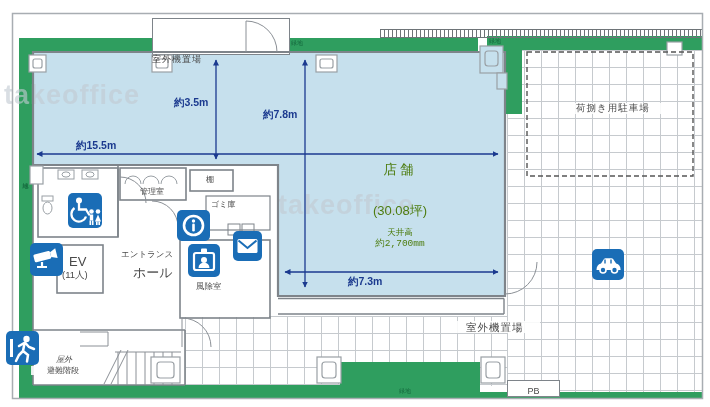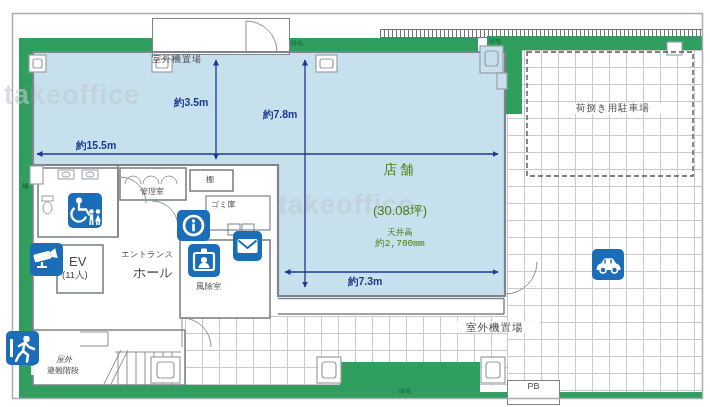--- a/index.html
+++ b/index.html
@@ -48,21 +48,21 @@
   <div class="abs blue" style="left:33px;top:52px;width:472px;height:113px;"></div>
   <div class="abs blue" style="left:278px;top:165px;width:227px;height:131px;"></div>
 
   <div class="abs wm" style="left:4px;top:80px;">takeoffice</div>
   <div class="abs wm" style="left:278px;top:190px;">takeoffice</div>
 
   <div class="abs whitebox" style="left:152px;top:18px;width:138px;height:37px;"></div>
 
   <div class="abs" style="left:181px;top:241px;width:88px;height:76px;background:#fff;"></div>
 
-  <div class="abs whitebox" style="left:507px;top:380px;width:53px;height:25px;border-width:1px;display:flex;align-items:flex-start;justify-content:center;">
+  <div class="abs whitebox" style="left:507px;top:380px;width:53px;height:17px;border-width:1px;display:flex;align-items:flex-end;justify-content:center;">
     <span class="lbl" style="font-size:9px;">PB</span>
   </div>
 
   <svg class="abs" style="left:0;top:0;" width="710" height="407" viewBox="0 0 710 407">
     <defs>
       <marker id="arr" markerWidth="8" markerHeight="8" refX="5.5" refY="3" orient="auto-start-reverse" markerUnits="userSpaceOnUse">
         <path d="M0,0 L6,3 L0,6 Z" fill="#1b3a8f"></path>
       </marker>
     </defs>
 

